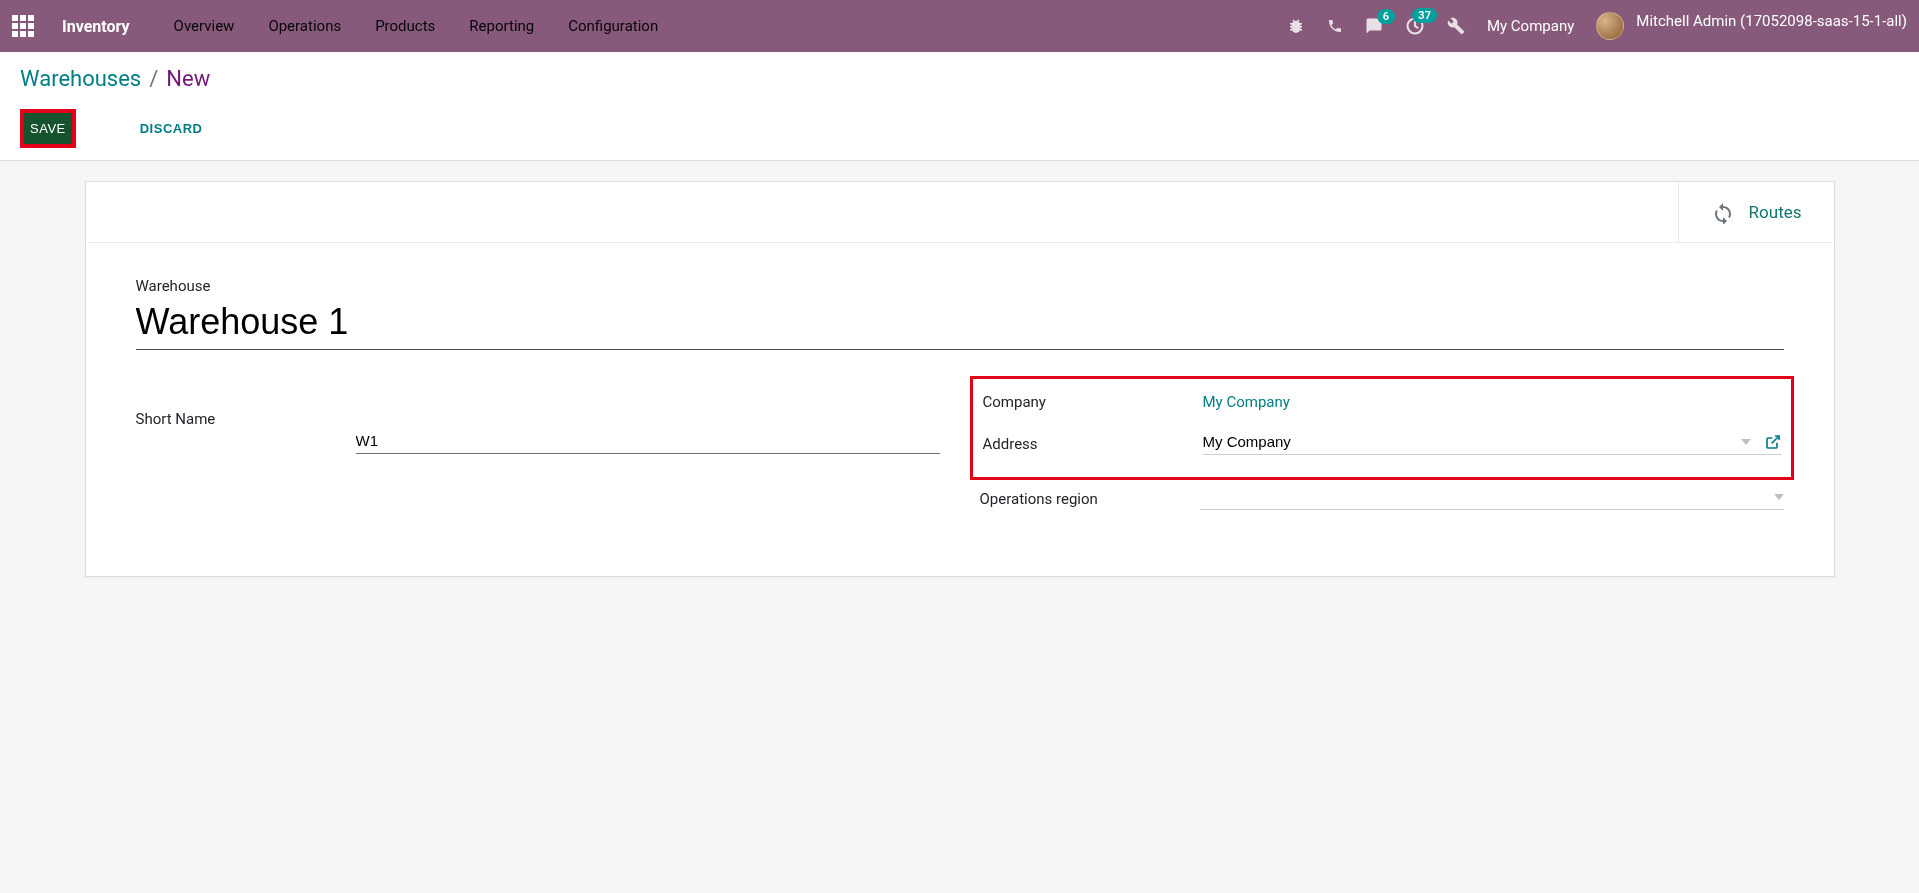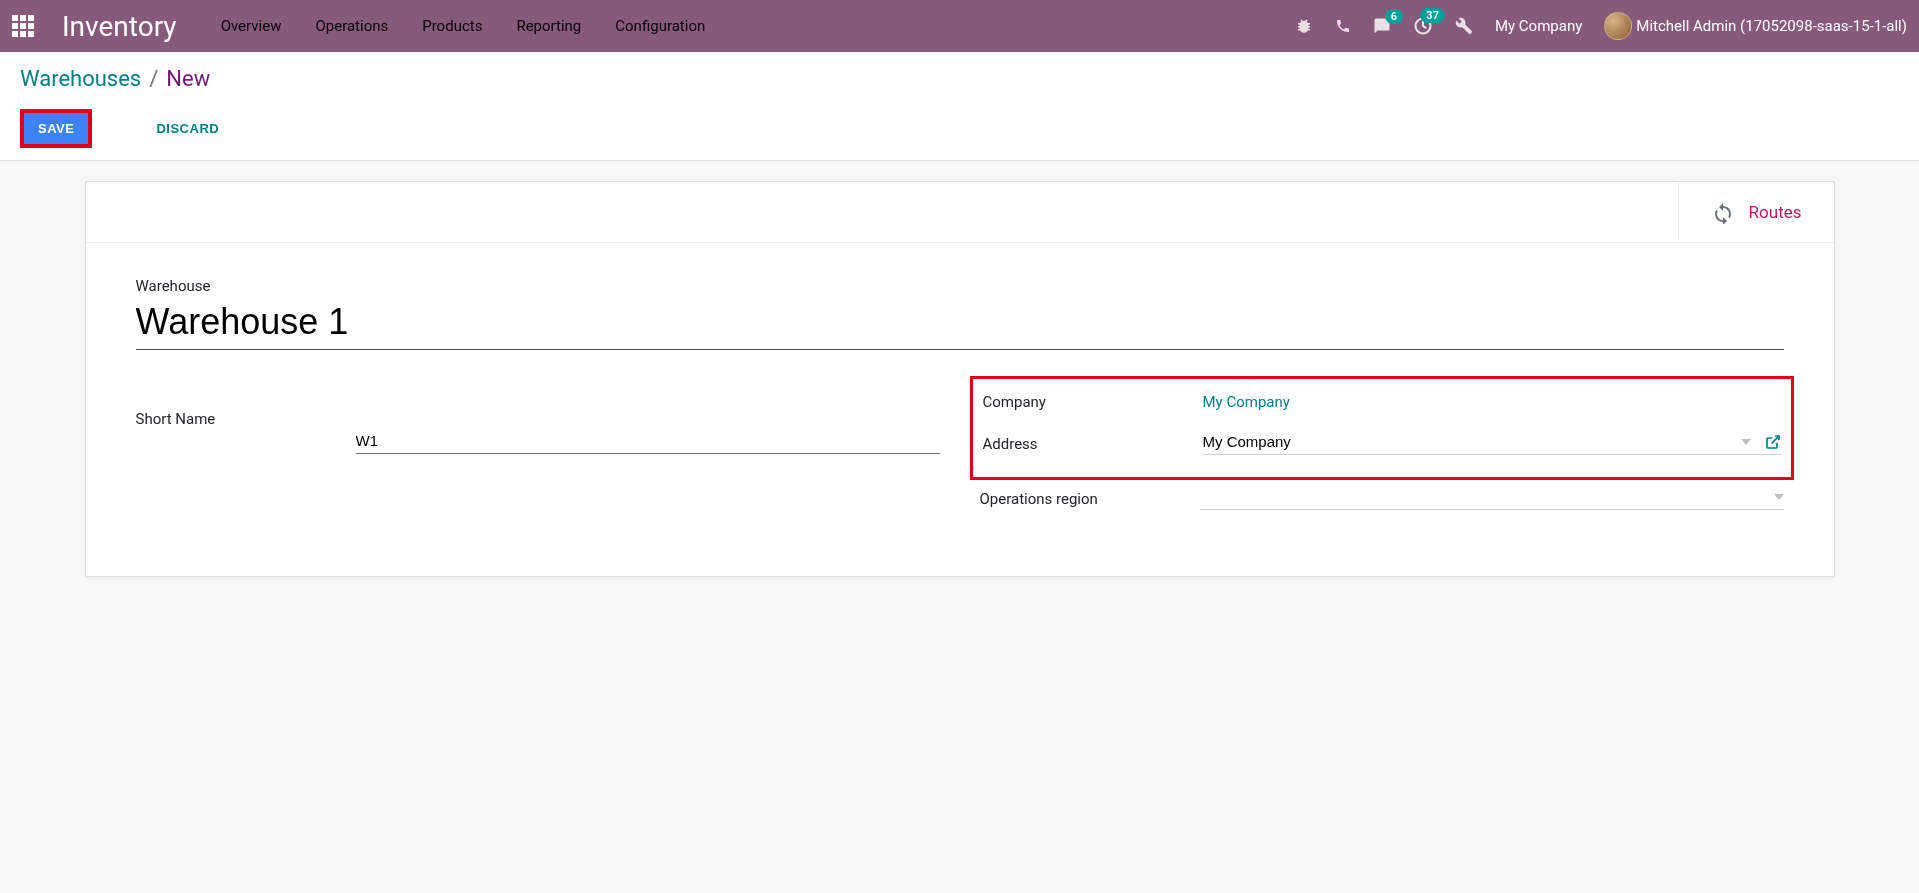--- a/index.html
+++ b/index.html
@@ -15,54 +15,54 @@
     background: #875A7B;
     color: #fff;
     height: 52px;
     display: flex;
     align-items: center;
     padding: 0 12px;
   }
   .navbar-left { display: flex; align-items: center; gap: 20px; }
   .apps-icon { display: grid; grid-template-columns: repeat(3, 6px); grid-template-rows: repeat(3, 6px); gap: 2px; cursor: pointer; }
   .apps-icon span { background: #fff; width: 6px; height: 6px; display: block; }
-  .brand { font-size: 28px; font-weight: 400; margin-left: 8px; margin-right: 18px; }
+  .brand { font-size: 16px; font-weight: 700; margin-left: 8px; margin-right: 18px; }
   .nav-links { display: flex; gap: 34px; margin-left: 6px; }
   .nav-link { color: #000000; cursor: pointer; font-size: 15px; opacity: 0.95; }
   .navbar-right { margin-left: auto; display: flex; align-items: center; gap: 22px; }
   .icon-btn { position: relative; color: #e8e0e5; cursor: pointer; display: flex; align-items: center; }
   .badge {
     position: absolute; top: -8px; right: -12px;
     background: #00A09D; color: #fff;
     font-size: 11px; border-radius: 10px;
     padding: 1px 6px; font-weight: 600;
   }
   .company-name { color: #fff; font-size: 15px; cursor: pointer; }
-  .user-block { display: flex; align-items: center; gap: 4px; cursor: pointer; }
+  .user-block { display: flex; align-items: flex-start; gap: 12px; cursor: pointer; }
   .avatar {
     width: 28px; height: 28px; border-radius: 50%;
     background: radial-gradient(circle at 30% 30%, #d9b38c, #8b5a2b);
     border: 1px solid rgba(255,255,255,0.3);
   }
   .user-name { color: #fff; font-size: 15px; }
 
   
   .control-panel {
     background: #fff;
     padding: 14px 20px 12px 20px;
     border-bottom: 1px solid #ddd;
   }
   .breadcrumb { font-size: 22px; display: flex; align-items: center; gap: 8px; margin-bottom: 18px; }
   .breadcrumb a { color: #017e84; text-decoration: none; cursor: pointer; text-align: right; }
   .breadcrumb .sep { color: #6c757d; }
   .breadcrumb .current { color: #701a75; }
   .action-buttons { display: flex; align-items: center; gap: 18px; }
   .btn-save {
-    background: #3b82f6; color: #fff; border: none;
-    padding: 8px 14px; font-weight: 700; font-size: 13px;
+    background: #14532d; color: #fff; border: none;
+    padding: 8px 6px; font-weight: 400; font-size: 13px;
     letter-spacing: 0.5px; cursor: pointer;
   }
   .btn-discard {
     background: none; border: none; color: #017e84;
     font-weight: 700; font-size: 13px; letter-spacing: 0.5px;
     cursor: pointer;
     margin-left: 46px;
   }
   .highlight-save { border: 4px solid #e2001a; display: inline-block; }
 
@@ -76,21 +76,21 @@
     box-shadow: 0 1px 2px rgba(0,0,0,0.04);
   }
   .sheet-header {
     display: flex; justify-content: flex-end;
     border-bottom: 1px solid #e9ecef;
   }
   .stat-button {
     border-left: 1px solid #e9ecef;
     padding: 18px 32px;
     display: flex; align-items: center; gap: 14px;
-    color: #be185d; font-size: 17px; cursor: pointer;
+    color: #0f766e; font-size: 17px; cursor: pointer;
   }
   .sheet-body { padding: 34px 50px 50px 50px; }
   .field-label-small { font-size: 15px; color: #212529; margin-bottom: 4px; display: block; }
   .title-input {
     width: 100%; border: none; border-bottom: 1px solid #4c4c4c;
     font-size: 36px; font-weight: 400; padding: 2px 0 6px 0;
     outline: none; background: transparent;
   }
   .form-columns { display: flex; gap: 40px; margin-top: 34px; }
   .form-col { flex: 1; }

